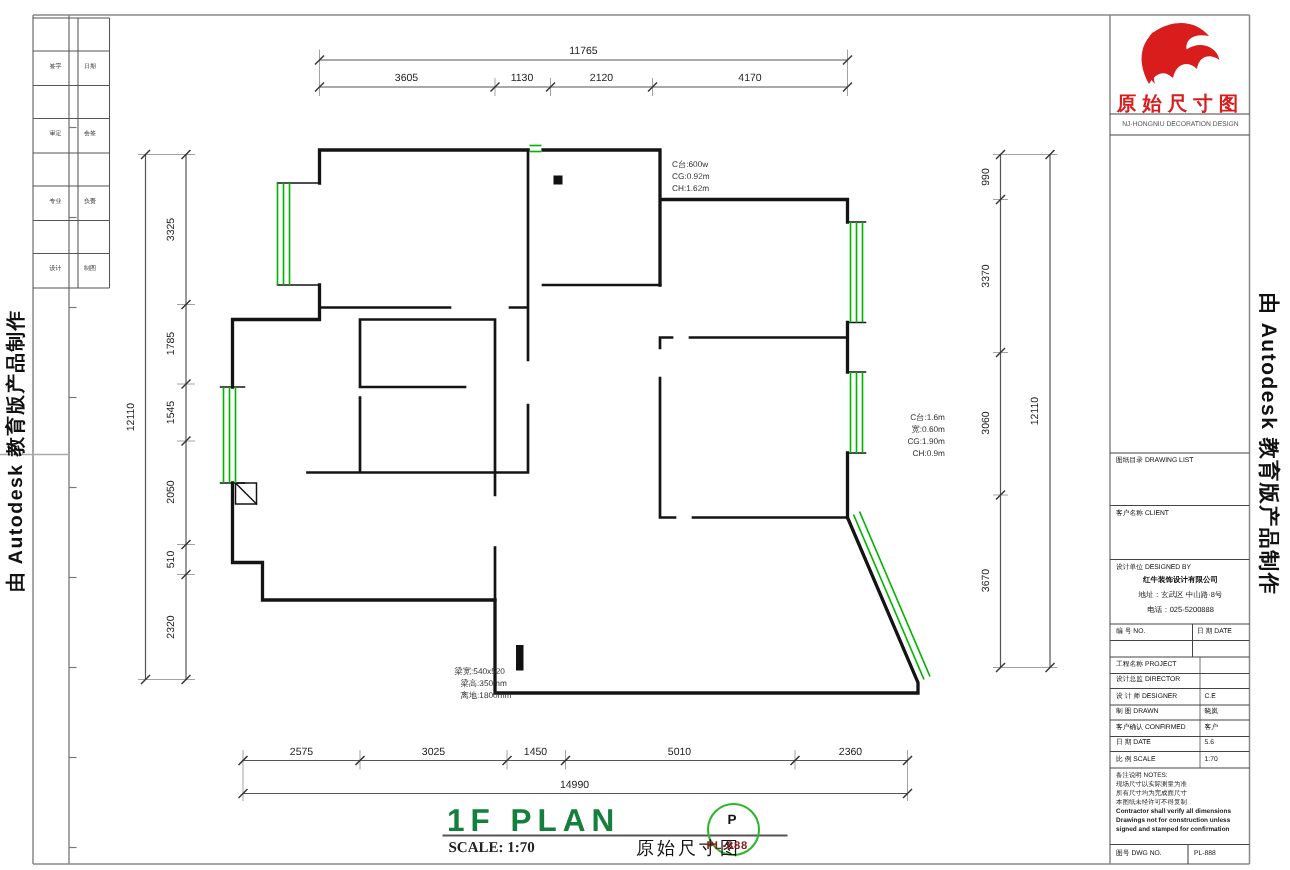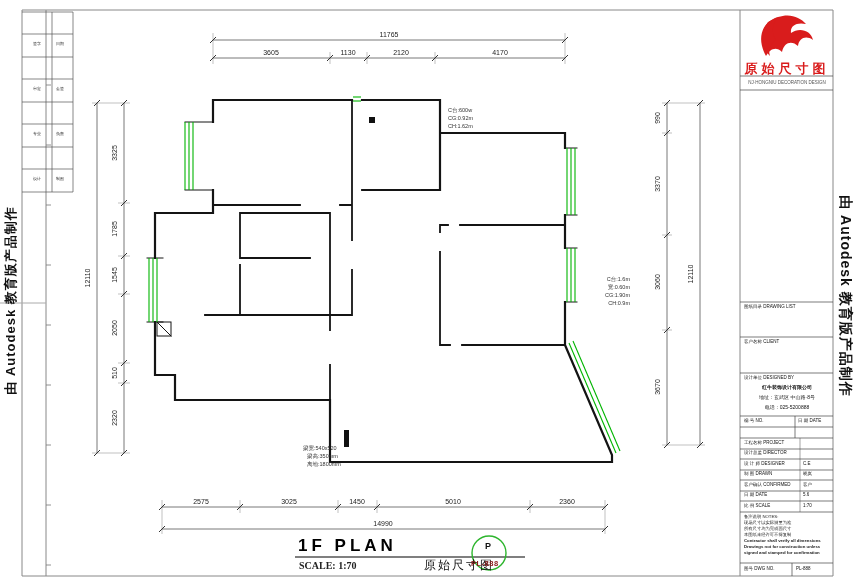--- a/index.html
+++ b/index.html
@@ -5,21 +5,21 @@
   html,body{margin:0;padding:0;background:#ffffff;}
   .sheet{position:relative;width:860px;height:580px;background:#fff;overflow:hidden;
          font-family:"Liberation Sans",sans-serif;}
   .sheet svg{position:absolute;left:0;top:0;}
   .t{position:absolute;color:#222;white-space:nowrap;line-height:1;}
   .dim{font-size:7px;width:36px;text-align:center;}
   .vdim{font-size:7px;width:44px;height:10px;text-align:center;transform:rotate(-90deg);transform-origin:center;}
   .ann{font-size:5.5px;color:#333;}
   .annr{font-size:5.5px;color:#333;width:34px;text-align:right;}
   .edge{font-size:13px;font-weight:bold;color:#111;letter-spacing:1px;text-align:center;}
-  .plantitle{font-size:17px;font-weight:bold;letter-spacing:4px;color:#000000;}
+  .plantitle{font-size:21px;font-weight:bold;letter-spacing:4px;color:#15803d;}
   .scale{font-family:"Liberation Serif",serif;font-weight:bold;font-size:10px;color:#222;}
   .dwgname{font-size:12px;color:#111;letter-spacing:2px;}
   .brand{font-size:13px;font-weight:bold;color:#d91c1c;letter-spacing:4px;width:88px;text-align:center;}
   .brandsub{font-size:4.5px;color:#555;width:88px;text-align:center;letter-spacing:0;}
   .tb{font-size:4.5px;color:#111;}
   .tbc{font-size:5px;color:#111;width:86px;text-align:center;}
   .tbn{font-size:4.3px;color:#222;}
   .tbn.b{font-weight:bold;}
   .rt{font-size:4px;color:#333;width:24px;text-align:center;}
   .stampP{font-size:9px;font-weight:bold;color:#111;}

